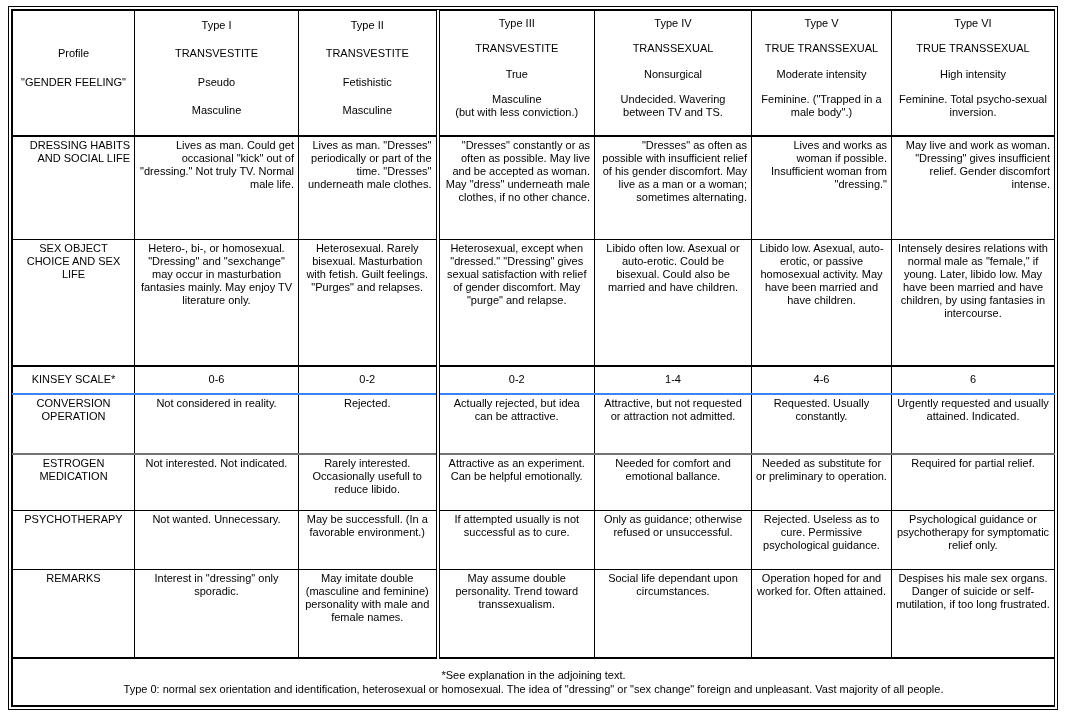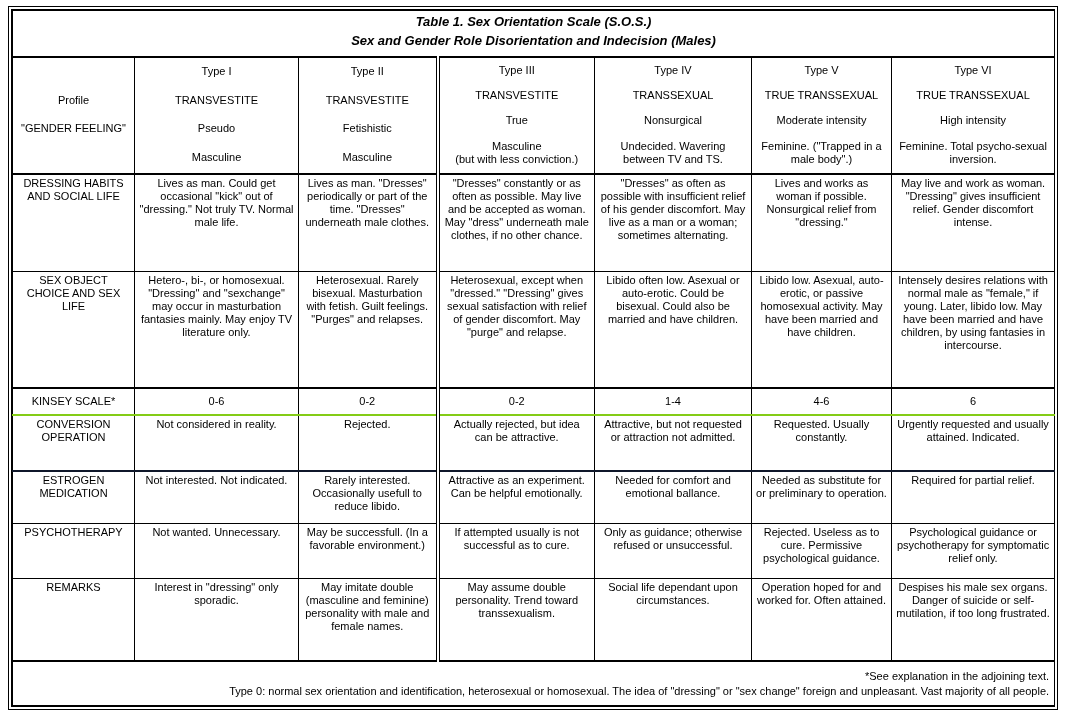--- a/index.html
+++ b/index.html
@@ -30,24 +30,24 @@
     vertical-align: top;
     text-align: center;
     font-size: 11px;
     line-height: 1.18;
     overflow: hidden;
   }
   
   tr.title-row td     { height: 40px; border-bottom: 2px solid #000; }
   tr.group-row td     { height: 21px; vertical-align: middle; }
   tr.profile-row td   { height: 114px; border-bottom: 2px solid #000; padding: 0 4px; }
-  tr.r-dressing td    { height: 90px; }
+  tr.r-dressing td    { height: 90px; text-align: right; }
   tr.r-sexobject td   { height: 110px; border-bottom: 2px solid #000; }
-  tr.r-kinsey td      { height: 20px; vertical-align: middle; border-bottom: 2px solid #84cc16; margin-left: 23px; }
-  tr.r-conversion td  { height: 49px; border-bottom: 2px solid #0f172a; }
+  tr.r-kinsey td      { height: 20px; vertical-align: middle; border-bottom: 2px solid #3b82f6; margin-left: 23px; }
+  tr.r-conversion td  { height: 49px; border-bottom: 2px solid #737373; }
   tr.r-estrogen td    { height: 47px; margin-left: 8px; }
   tr.r-psycho td      { height: 49px; margin-left: 25px; }
   tr.r-remarks td     { height: 76px; border-bottom: 2px solid #000; }
   tr.footnote-row td  { height: 38px; }
   
   td.dbl { border-left: 4px double #000; }
   
   .title-line {
     font-weight: bold;
     font-style: italic;
@@ -60,21 +60,21 @@
   td.profile-cell > .slots {
     display: flex;
     flex-direction: column;
     justify-content: space-around;
     height: 114px;
   }
   .slot { min-height: 13px; }
   .slot.feeling { white-space: pre-line; }
   
   td.footnote-cell {
-    text-align: right;
+    text-align: center;
     vertical-align: middle;
     padding: 2px 5px;
     margin-left: 34px;
   }
   td.footnote-cell div { font-size: 11px; line-height: 1.3; }
 </style>
 </head>
 <body>
 
 <div class="frame">
@@ -82,26 +82,20 @@
     <colgroup>
       <col style="width:122px">
       <col style="width:164px">
       <col style="width:139px">
       <col style="width:157px">
       <col style="width:157px">
       <col style="width:140px">
       <col style="width:163px">
     </colgroup>
     <tbody id="table-body">
-      <tr class="title-row">
-        <td colspan="7">
-          <div class="title-line">Table 1. Sex Orientation Scale (S.O.S.)</div>
-          <div class="title-line">Sex and Gender Role Disorientation and Indecision (Males)</div>
-        </td>
-      </tr>
       <tr class="profile-row">
           <td class="profile-cell">
             <div class="slots">
               <div class="slot"></div>
               <div class="slot">Profile</div>
               <div class="slot">"GENDER FEELING"</div>
               <div class="slot feeling"></div>
             </div>
           </td>
           <td class="profile-cell">
@@ -153,21 +147,21 @@
               <div class="slot feeling">Feminine. Total psycho-sexual inversion.</div>
             </div>
           </td>
         </tr>
         <tr class="r-dressing">
           <td class="label-cell">DRESSING HABITS AND SOCIAL LIFE</td>
           <td class="data-cell">Lives as man. Could get occasional "kick" out of "dressing." Not truly TV. Normal male life.</td>
           <td class="data-cell">Lives as man. "Dresses" periodically or part of the time. "Dresses" underneath male clothes.</td>
           <td class="data-cell dbl">"Dresses" constantly or as often as possible. May live and be accepted as woman. May "dress" underneath male clothes, if no other chance.</td>
           <td class="data-cell">"Dresses" as often as possible with insufficient relief of his gender discomfort. May live as a man or a woman; sometimes alternating.</td>
-          <td class="data-cell">Lives and works as woman if possible. Nonsurgical relief from "dressing."</td>
+          <td class="data-cell">Lives and works as woman if possible. Insufficient woman from "dressing."</td>
           <td class="data-cell">May live and work as woman. "Dressing" gives insufficient relief. Gender discomfort intense.</td>
         </tr>
         <tr class="r-sexobject">
           <td class="label-cell">SEX OBJECT CHOICE AND SEX LIFE</td>
           <td class="data-cell">Hetero-, bi-, or homosexual. "Dressing" and "sexchange" may occur in masturbation fantasies mainly. May enjoy TV literature only.</td>
           <td class="data-cell">Heterosexual. Rarely bisexual. Masturbation with fetish. Guilt feelings. "Purges" and relapses.</td>
           <td class="data-cell dbl">Heterosexual, except when "dressed." "Dressing" gives sexual satisfaction with relief of gender discomfort. May "purge" and relapse.</td>
           <td class="data-cell">Libido often low. Asexual or auto-erotic. Could be bisexual. Could also be married and have children.</td>
           <td class="data-cell">Libido low. Asexual, auto-erotic, or passive homosexual activity. May have been married and have children.</td>
           <td class="data-cell">Intensely desires relations with normal male as "female," if young. Later, libido low. May have been married and have children, by using fantasies in intercourse.</td>

